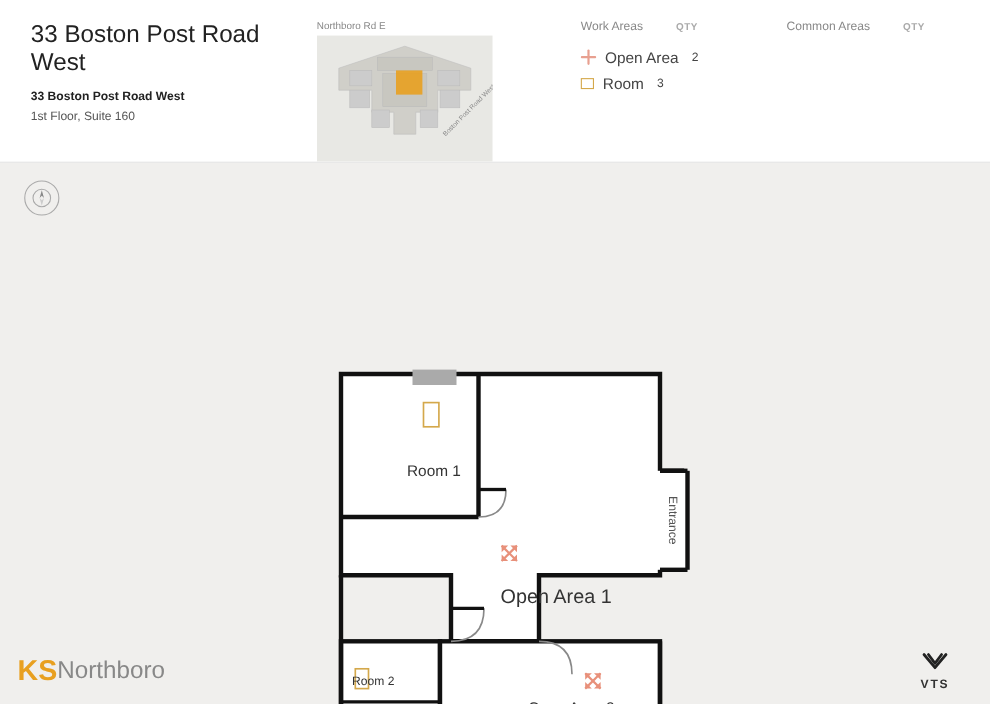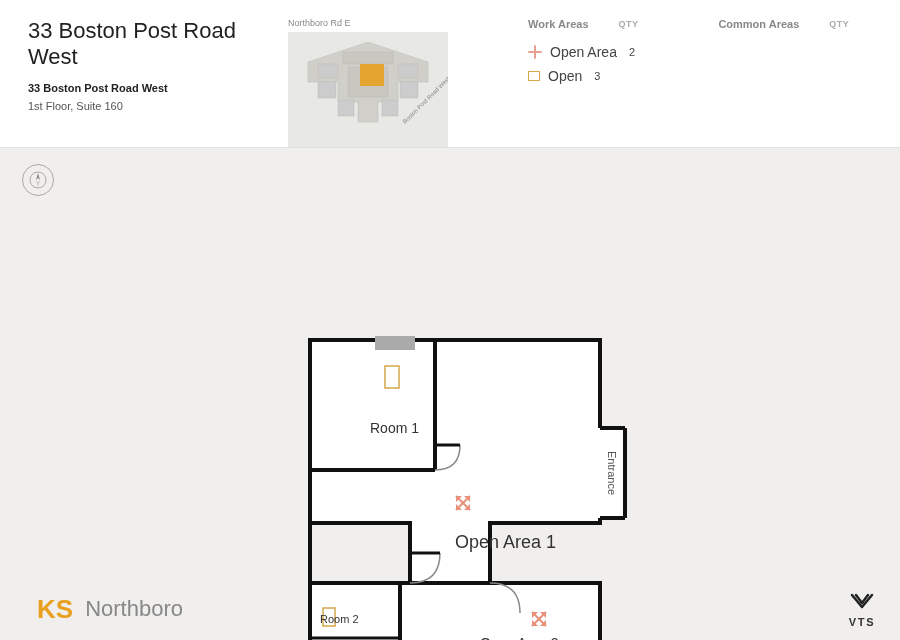--- a/index.html
+++ b/index.html
@@ -91,21 +91,21 @@
 
     .legend-header {
       display: flex;
       align-items: center;
       gap: 30px;
       margin-bottom: 14px;
     }
 
     .legend-title {
       font-size: 11px;
-      font-weight: 700;
+      font-weight: 400;
       color: #888;
     }
 
     .legend-qty-label {
       font-size: 9px;
       color: #aaa;
       font-weight: 700;
       letter-spacing: 0.05em;
     }
 
@@ -198,44 +198,44 @@
       top: 0;
       left: 0;
       width: 100%;
       height: 100%;
     }
 
     
     .branding-left {
       position: absolute;
       bottom: 18px;
-      left: 37px;
+      left: 16px;
       display: flex;
       align-items: center;
-      gap: 12px;
+      gap: 0;
     }
 
     .brand-ks {
       font-size: 26px;
       font-weight: 700;
       color: #e8a020;
       line-height: 1;
     }
 
     .brand-partners {
       font-size: 22px;
       font-weight: 300;
       color: #888;
       line-height: 1;
     }
 
     .branding-right {
       position: absolute;
       bottom: 12px;
-      right: 24px;
+      right: 36px;
       display: flex;
       flex-direction: column;
       align-items: center;
       gap: 3px;
       margin-left: 16px;
     }
 
     .vts-icon {
       width: 28px;
       height: 24px;
@@ -294,21 +294,21 @@
         <span class="legend-title">Work Areas</span>
         <span class="legend-qty-label">QTY</span>
       </div>
       <div class="legend-item">
         <div class="legend-icon-cross"></div>
         <span class="legend-item-label">Open Area</span>
         <span class="legend-item-qty">2</span>
       </div>
       <div class="legend-item">
         <div class="legend-icon-rect"></div>
-        <span class="legend-item-label">Open</span>
+        <span class="legend-item-label">Room</span>
         <span class="legend-item-qty">3</span>
       </div>
     </div>
 
     <div class="legend-section">
       <div class="legend-header">
         <span class="legend-title">Common Areas</span>
         <span class="legend-qty-label">QTY</span>
       </div>
     </div>

